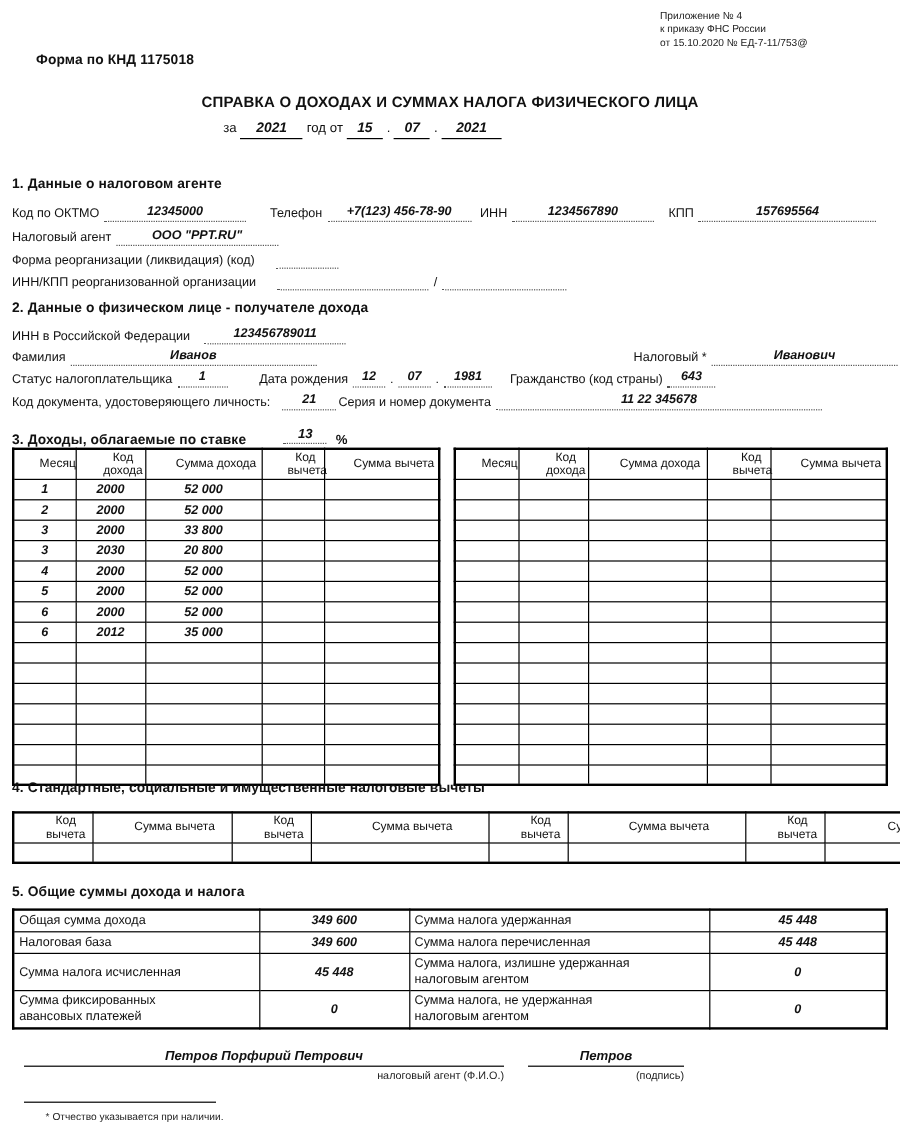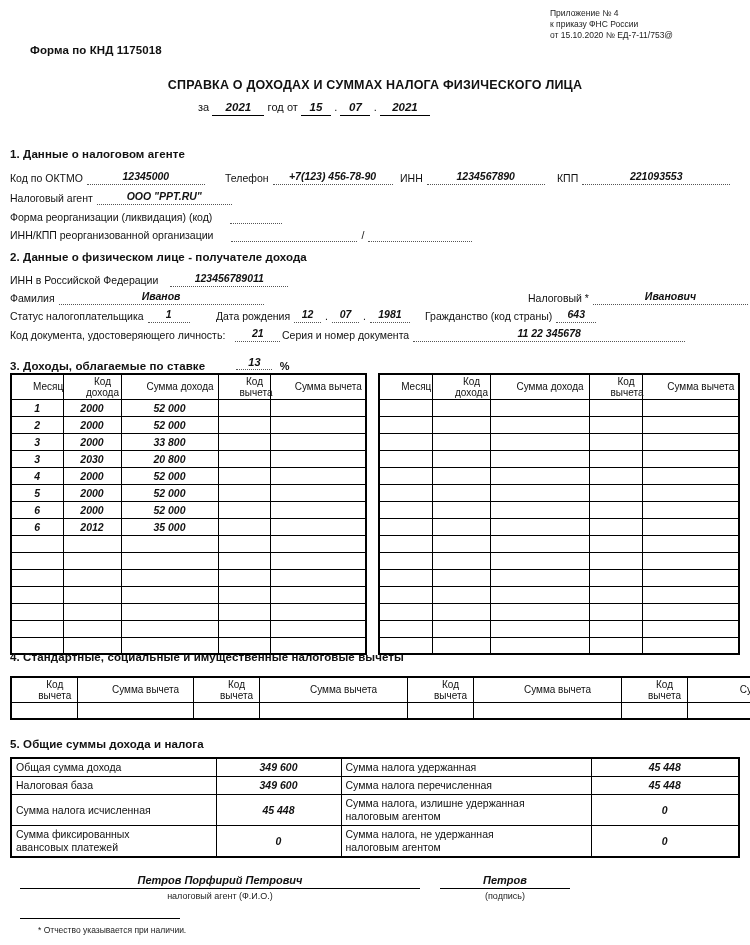--- a/index.html
+++ b/index.html
@@ -56,21 +56,20 @@
     letter-spacing: .2px;
   }
   .doc-sub {
     position: absolute;
     top: 101px;
     left: 0;
     width: 604px;
     text-align: center;
     font-size: 11.5px;
     font-weight: bold;
-    padding-left: 12px;
   }
   .doc-sub .lbl { font-weight: normal; font-size: 11px; }
   .doc-sub .ul {
     display: inline-block;
     border-bottom: 1px solid #000;
     text-align: center;
     font-style: italic;
     font-weight: bold;
     padding: 0 3px 1px 3px;
     line-height: 13px;
@@ -175,20 +174,21 @@
     font-size: 11px;
     border-bottom: 1.5px solid #000;
     padding-bottom: 2px;
     display: block;
   }
   .sig .cap {
     font-size: 9px;
     display: block;
     margin-top: 2px;
     color: #222;
+    text-align: right;
   }
   .footnote-rule {
     position: absolute;
     border-top: 1px solid #000;
   }
   .footnote {
     position: absolute;
     font-size: 8.5px;
     color: #222;
   }
@@ -233,21 +233,21 @@
   <div class="frow" style="top:170px; left:225px;">
     <span class="flabel">Телефон</span>
     <span class="fdots" style="width:120px;">+7(123) 456-78-90</span>
   </div>
   <div class="frow" style="top:170px; left:400px;">
     <span class="flabel">ИНН</span>
     <span class="fdots" style="width:118px;">1234567890</span>
   </div>
   <div class="frow" style="top:170px; left:557px;">
     <span class="flabel">КПП</span>
-    <span class="fdots" style="width:148px;">221093553</span>
+    <span class="fdots" style="width:148px;">157695564</span>
   </div>
 
   <div class="frow" style="top:190px; left:10px;">
     <span class="flabel">Налоговый агент</span>
     <span class="fdots" style="width:135px;">ООО "PPT.RU"</span>
   </div>
 
   <div class="frow" style="top:211px; left:10px;">
     <span class="flabel">Форма реорганизации (ликвидация) (код)</span>
     <span class="fdots" style="width:52px; margin-left:14px;"></span>

